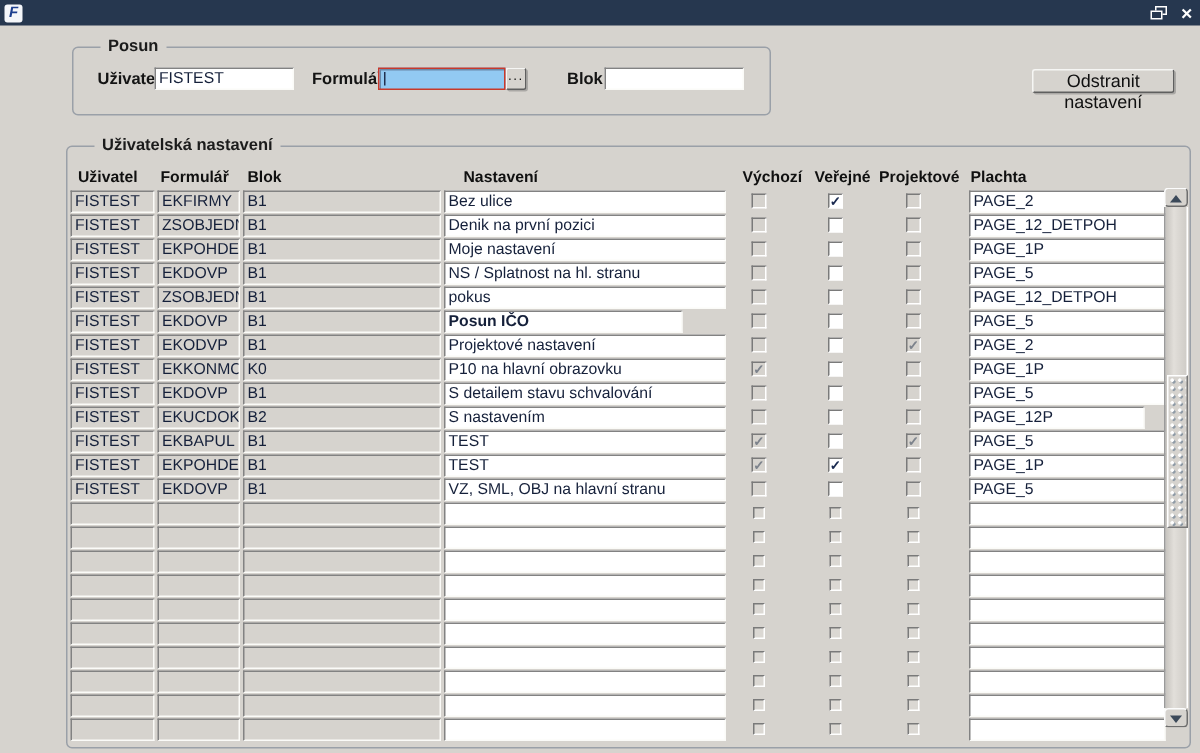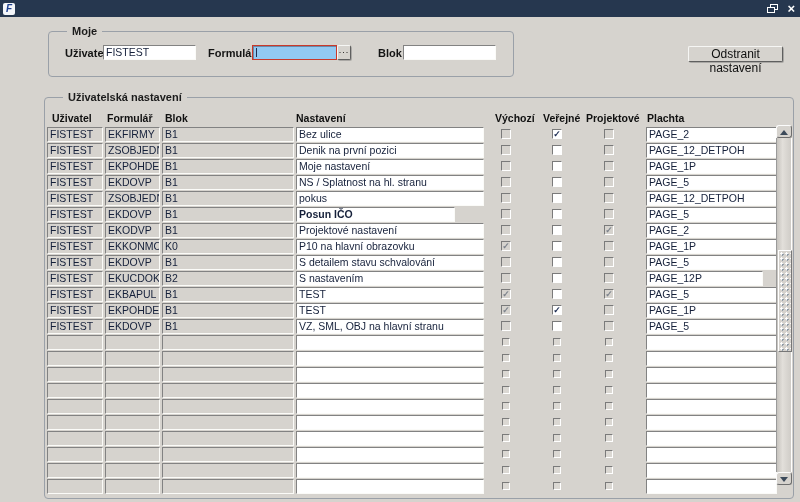--- a/index.html
+++ b/index.html
@@ -96,42 +96,42 @@
     <div class="tb-spacer"></div>
     <div class="restore-btn">
       <div class="r1"></div>
       <div class="r2"></div>
     </div>
     <div class="close-btn">×</div>
   </div>
 
 
   <div class="groupbox" style="left:48px;top:31px;width:464px;height:44px;">
-    <span class="legend">Moje</span>
+    <span class="legend">Posun</span>
   </div>
   <span class="lbl" style="left:65px;top:47px;">Uživatel</span>
   <div class="field" style="left:103px;top:45px;width:93px;">FISTEST</div>
   <span class="lbl" style="left:208px;top:47px;">Formulář</span>
   <div class="field hl" style="left:252px;top:45px;width:85px;">
       <span class="caret"></span>
     </div>
   <div class="btn" style="left:337px;top:45px;width:14px;height:15px;font-size:9px;line-height:9px;letter-spacing:1px;">...</div>
   <span class="lbl" style="left:378px;top:47px;">Blok</span>
   <div class="field" style="left:403px;top:45px;width:93px;"></div>
 
   <div class="btn" style="left:688px;top:46px;width:95px;height:16px;line-height:14px;">Odstranit nastavení</div>
 
   <div class="groupbox" style="left:44px;top:97px;width:748px;height:400px;">
     <span class="legend">Uživatelská nastavení</span>
   </div>
 
   <span class="hdr" style="left:52px;">Uživatel</span>
   <span class="hdr" style="left:107px;">Formulář</span>
   <span class="hdr" style="left:165px;">Blok</span>
-  <span class="hdr" style="left:296px;">Nastavení</span>
+  <span class="hdr" style="left:309px;">Nastavení</span>
   <span class="hdr" style="left:495px;">Výchozí</span>
   <span class="hdr" style="left:543px;">Veřejné</span>
   <span class="hdr" style="left:586px;">Projektové</span>
   <span class="hdr" style="left:647px;text-align:right;">Plachta</span>
 
   <div id="grid">
       <div>
         <div class="field gray" style="left: 47px; top: 127px; width: 56px;">FISTEST</div>
         <div class="field gray" style="left: 105px; top: 127px; width: 55px;">EKFIRMY</div>
         <div class="field gray" style="left: 162px; top: 127px; width: 132px;">B1</div>

